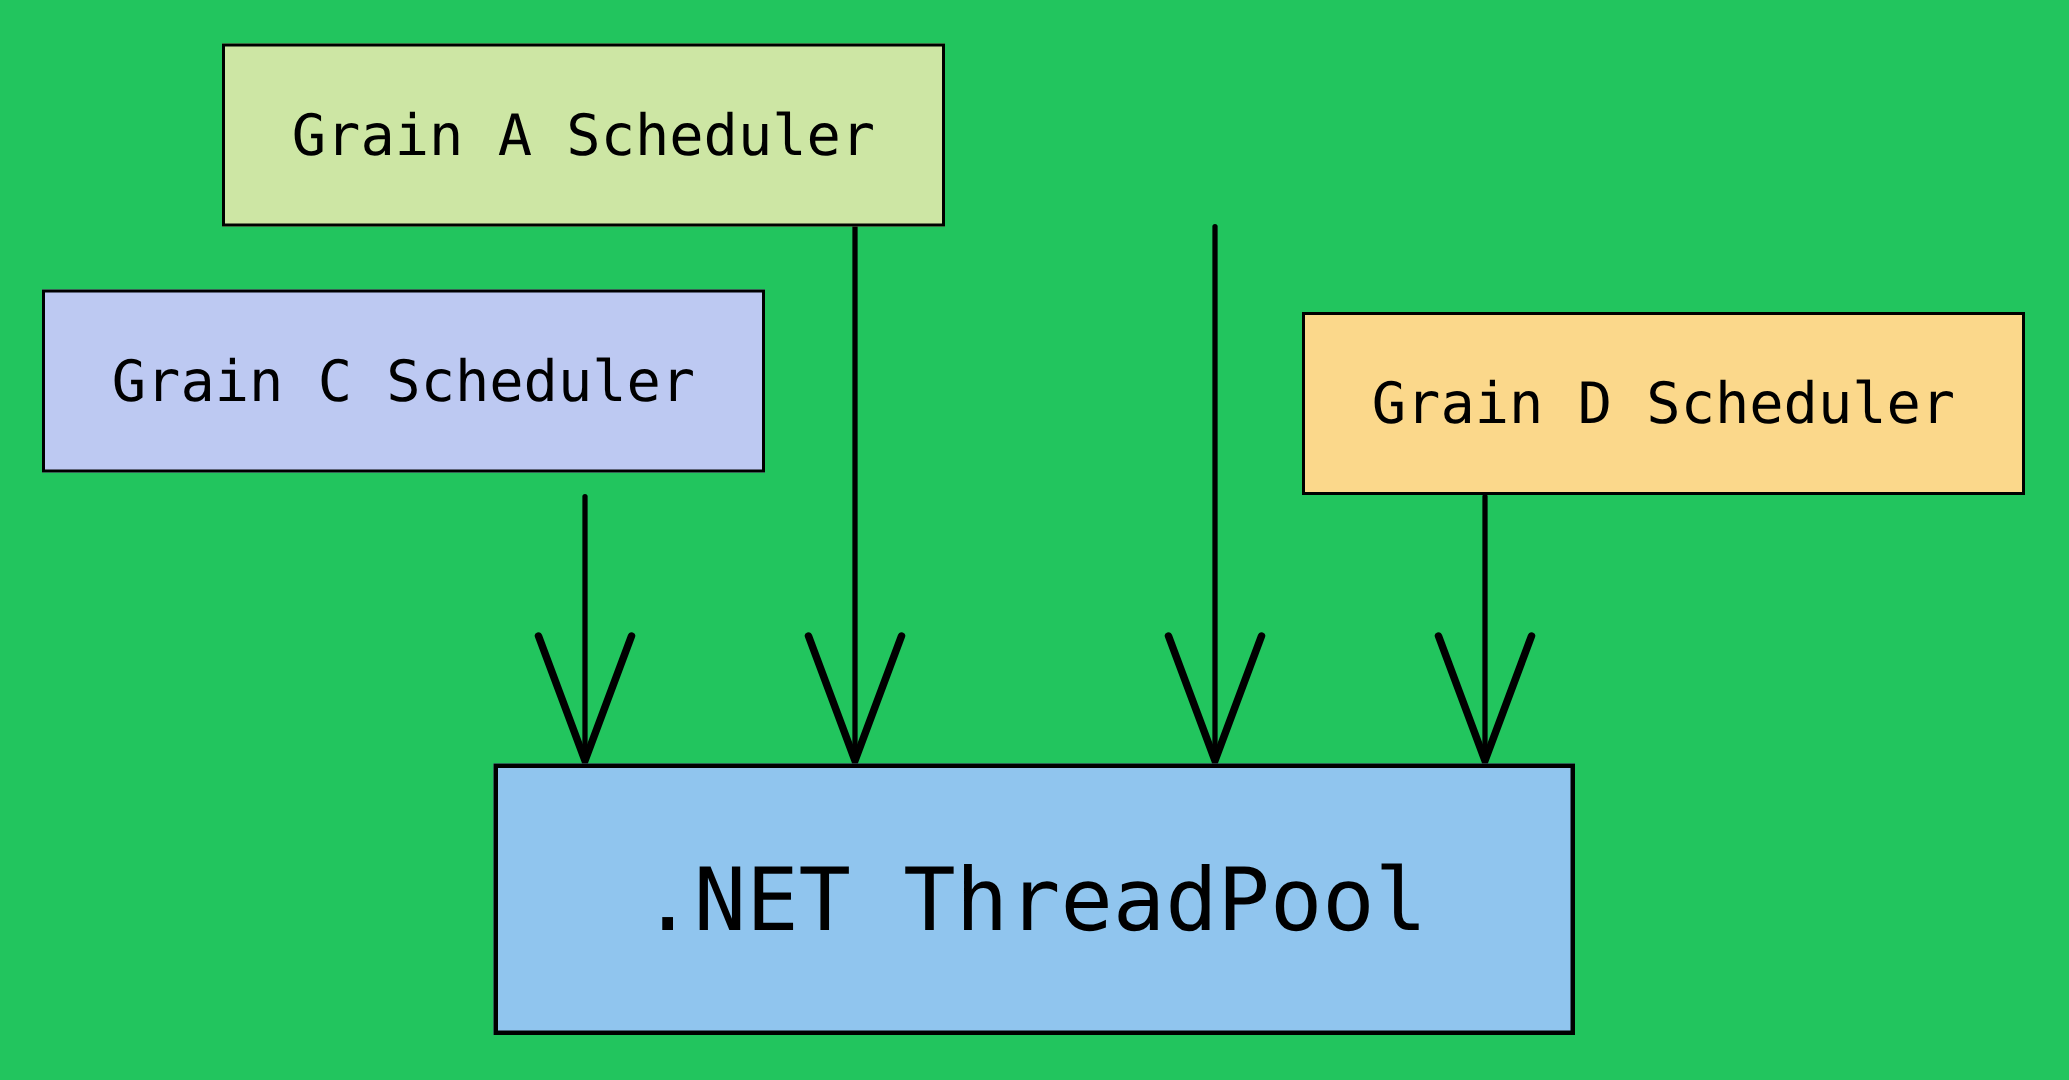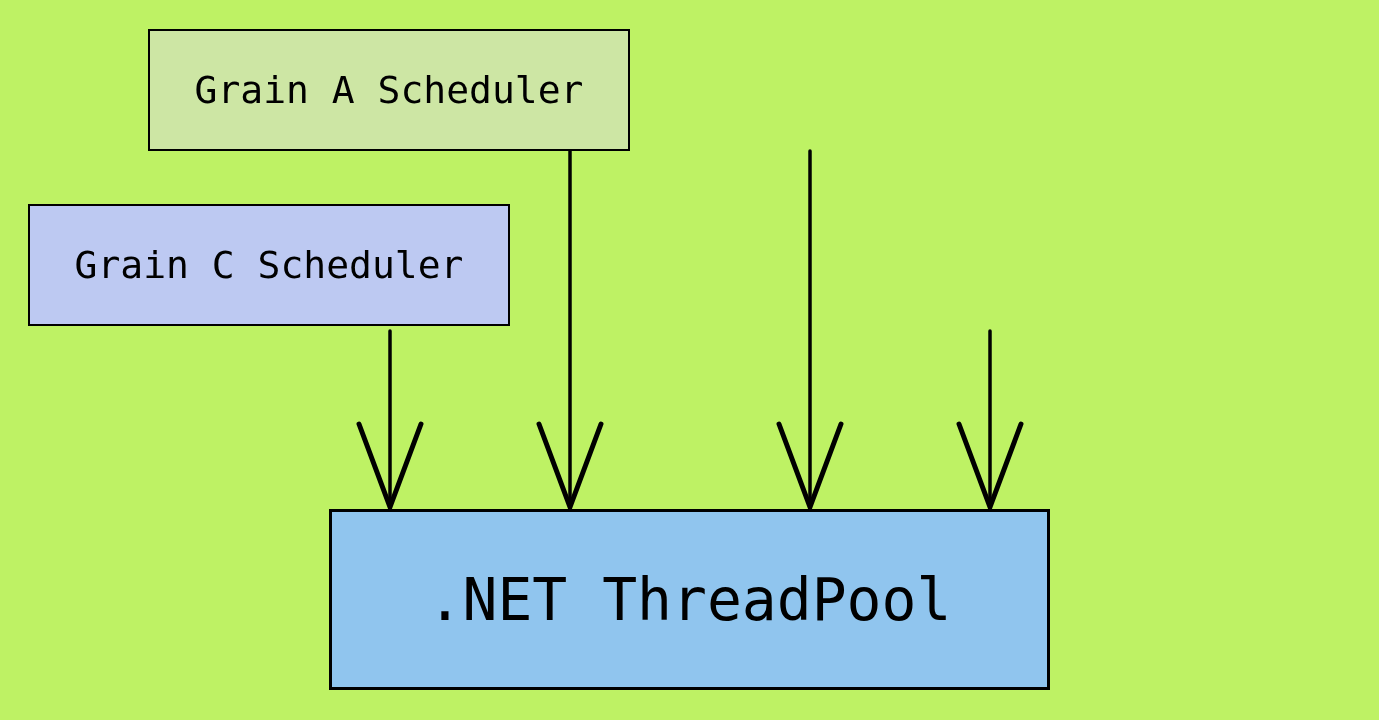--- a/index.html
+++ b/index.html
@@ -4,21 +4,21 @@
 <style>
   html, body {
     margin: 0;
     padding: 0;
     background: #ffffff;
   }
   .canvas {
     position: relative;
     width: 1379px;
     height: 720px;
-    background: #bef264;
+    background: #22c55e;
     font-family: "DejaVu Sans Mono", "Liberation Mono", monospace;
     overflow: hidden;
   }
   .arrows {
     position: absolute;
     left: 0;
     top: 0;
     width: 1379px;
     height: 720px;
     pointer-events: none;
@@ -41,21 +41,21 @@
   .threadpool {
     left: 329px;
     top: 509px;
     width: 721px;
     height: 181px;
     border-width: 3px;
     font-size: 58px;
   }
   .node-a { left: 148px; top: 29px;  }
   .node-b { left: 748px; top: 29px;  }
-  .node-c { left: 28px;  top: 204px; }
+  .node-c { left: 28px;  top: 193px; }
   .node-d { left: 868px; top: 208px; }
 </style>
 </head>
 <body>
 
 <div class="canvas">
 
   <svg class="arrows" viewBox="0 0 1379 720" fill="none" stroke="#000000" stroke-linecap="round">
 
     <g>
@@ -81,18 +81,21 @@
 
   <div class="node scheduler node-a" style="background-color: rgb(205, 230, 164);">
     <span>Grain A Scheduler</span>
   </div>
 
 
   <div class="node scheduler node-c" style="background-color: rgb(189, 201, 242);">
     <span>Grain C Scheduler</span>
   </div>
 
+  <div class="node scheduler node-d" style="background-color: rgb(251, 216, 139);">
+    <span>Grain D Scheduler</span>
+  </div>
 
   <div class="node threadpool" style="background-color: rgb(144, 197, 238);">
     <span>.NET ThreadPool</span>
   </div>
 
 </div>
 
 </body></html>

